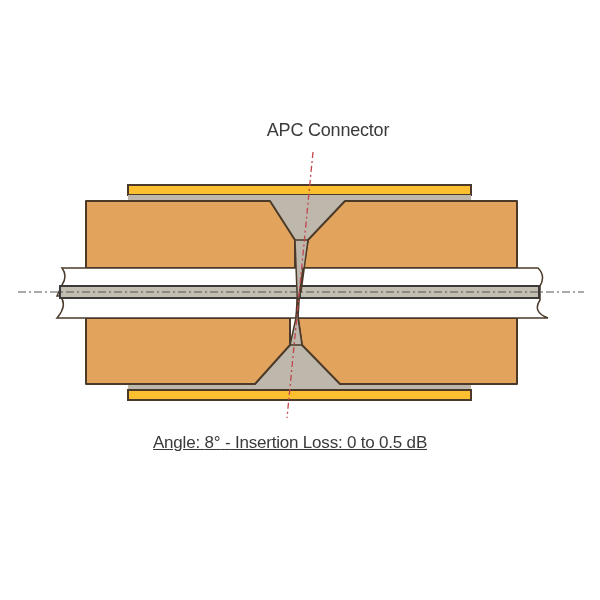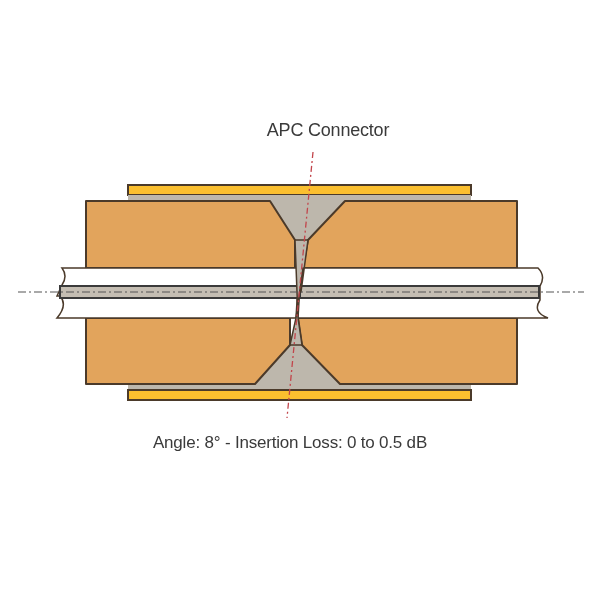--- a/index.html
+++ b/index.html
@@ -3,21 +3,21 @@
   <meta charset="utf-8">
   <style>
     html, body { margin: 0; padding: 0; background: #ffffff; }
     body { width: 600px; height: 600px; position: relative; overflow: hidden; font-family: "Liberation Sans", "DejaVu Sans", sans-serif; }
     .title {
       position: absolute; left: 0; width: 600px; top: 120px;
       text-align: center; font-size: 18px; color: #3a3a3a; letter-spacing: -0.2px; padding-left: 28px;
     }
     .specs {
       position: absolute; left: 0; width: 580px; top: 430px;
-      text-align: center; font-size: 17px; line-height: 25px; color: #3a3a3a; letter-spacing: -0.2px;
+      text-align: center; font-size: 17px; line-height: 25px; color: #3a3a3a; letter-spacing: -0.2px; text-decoration: underline;
     }
     .specs .line { display: block; }
     svg.diagram { position: absolute; left: 0; top: 0; }
   </style>
 </head>
 <body>
 
 <div class="title">APC Connector</div>
 
 <svg class="diagram" width="600" height="600" viewBox="0 0 600 600">

